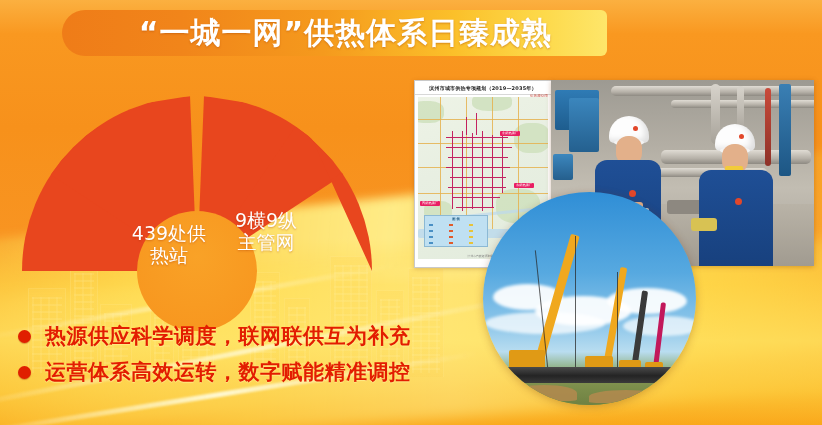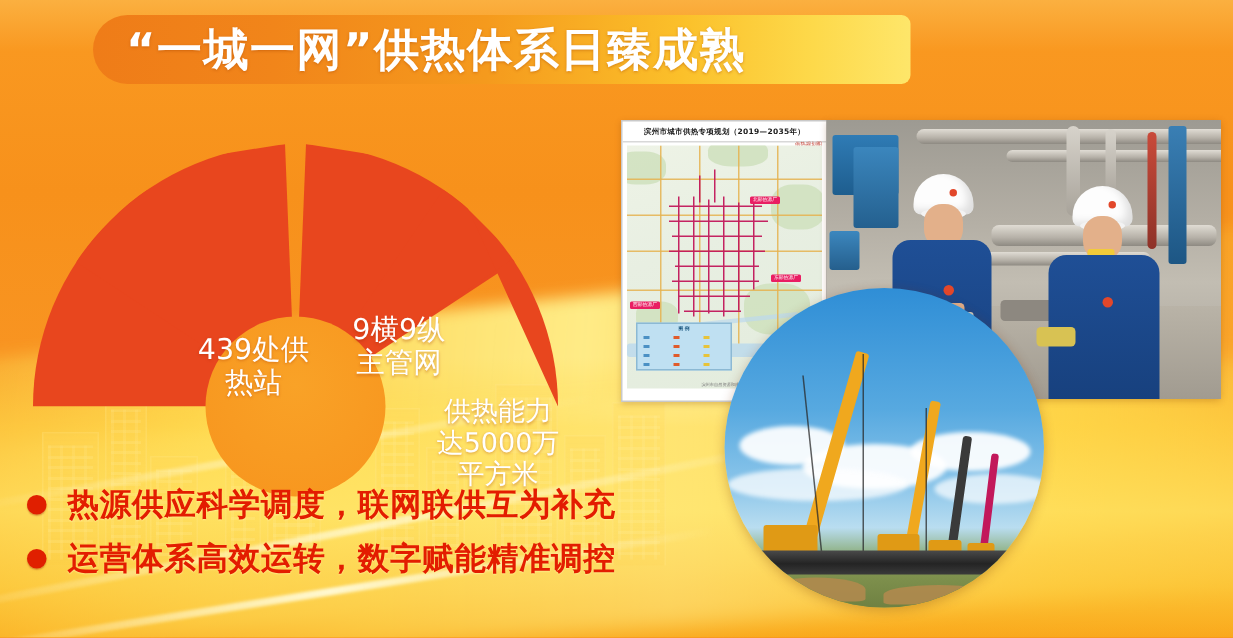--- a/index.html
+++ b/index.html
@@ -44,21 +44,21 @@
   .bld{position:absolute;bottom:0;background:linear-gradient(180deg,rgba(255,215,90,.55),rgba(255,190,45,.12));border:1px solid rgba(255,235,150,.45);border-bottom:none;}
   .bld i{position:absolute;left:3px;right:3px;top:8px;bottom:4px;
     background:repeating-linear-gradient(180deg,rgba(255,240,170,.33) 0 2px,rgba(255,240,170,0) 2px 7px),
                repeating-linear-gradient(90deg,rgba(255,240,170,.28) 0 2px,rgba(255,240,170,0) 2px 8px);}
 
   
   #titlebar{
     position:absolute;left:62px;top:10px;width:545px;height:46px;
     border-radius:23px 6px 6px 23px;
     background:linear-gradient(90deg,#EF7C18 0%,#F1851A 22%,#F59A1D 48%,#FBC02A 72%,#FDD94A 88%,#FEE66A 100%);
-    display:flex;align-items:center;
+    display:flex;align-items:center;justify-content:center;
   }
   #titlebar .ttl{
     margin-left:22px;color:#ffffff;font-size:30px;font-weight:bold;letter-spacing:1px;
     text-shadow:0 1px 2px rgba(170,70,0,.45);white-space:nowrap;
   }
 
   
   #donut{position:absolute;left:22px;top:96px;width:350px;height:175px;}
   .segc{
     position:absolute;left:175px;top:175px;width:0;height:0;
@@ -213,23 +213,20 @@
       <div class="wedge w2"></div>
       <div class="wedge w3"></div>
       <div class="wedge w4"></div>
     </div>
     <div class="hole"></div>
 
     <div class="seglabel sl-stations">439处供
 热站</div>
     <div class="seglabel sl-net">9横9纵
 主管网</div>
-    <div class="seglabel sl-capacity">供热能力
-达5000万
-平方米</div>
   </div>
 
   <div id="mapcard">
     <div class="mtitle">滨州市城市供热专项规划（2019—2035年）</div>
     <div class="mstamp">供热规划图</div>
 
     <div class="mapbody">
       <div class="mgreen" style="left:-8px;top:4px;width:34px;height:22px;"></div>
       <div class="mgreen" style="left:54px;top:-4px;width:40px;height:18px;"></div>
       <div class="mgreen" style="left:96px;top:26px;width:36px;height:30px;"></div>

